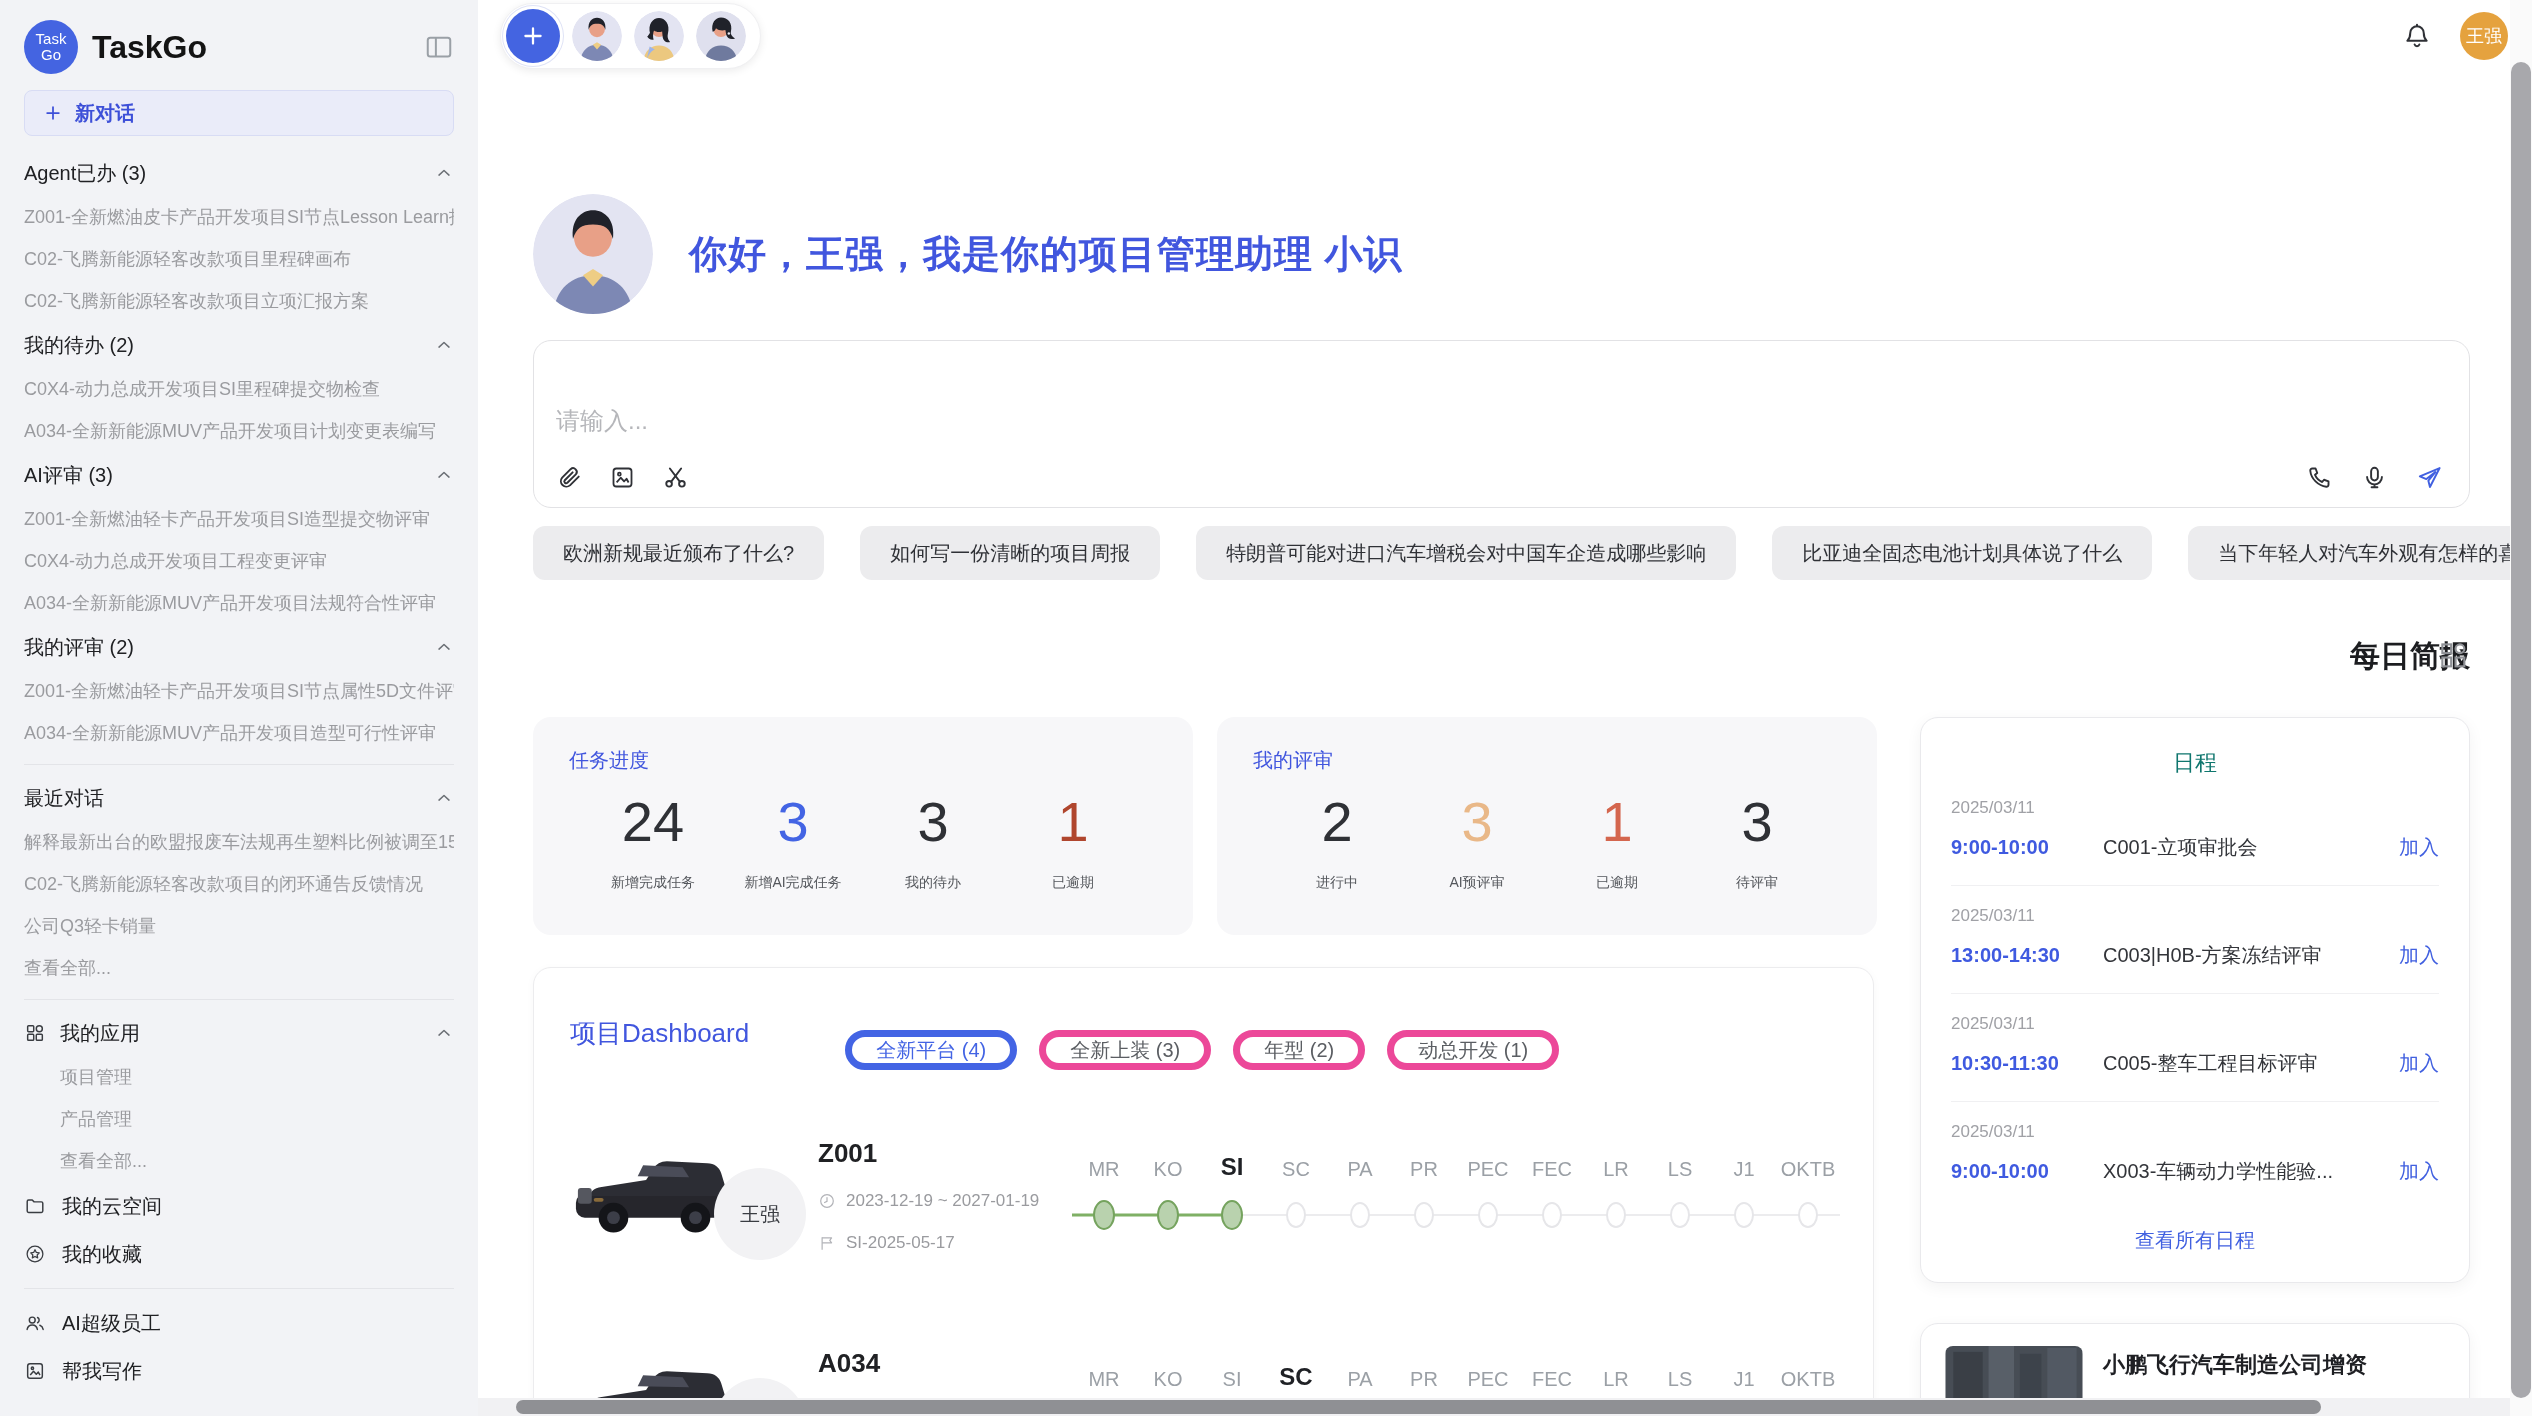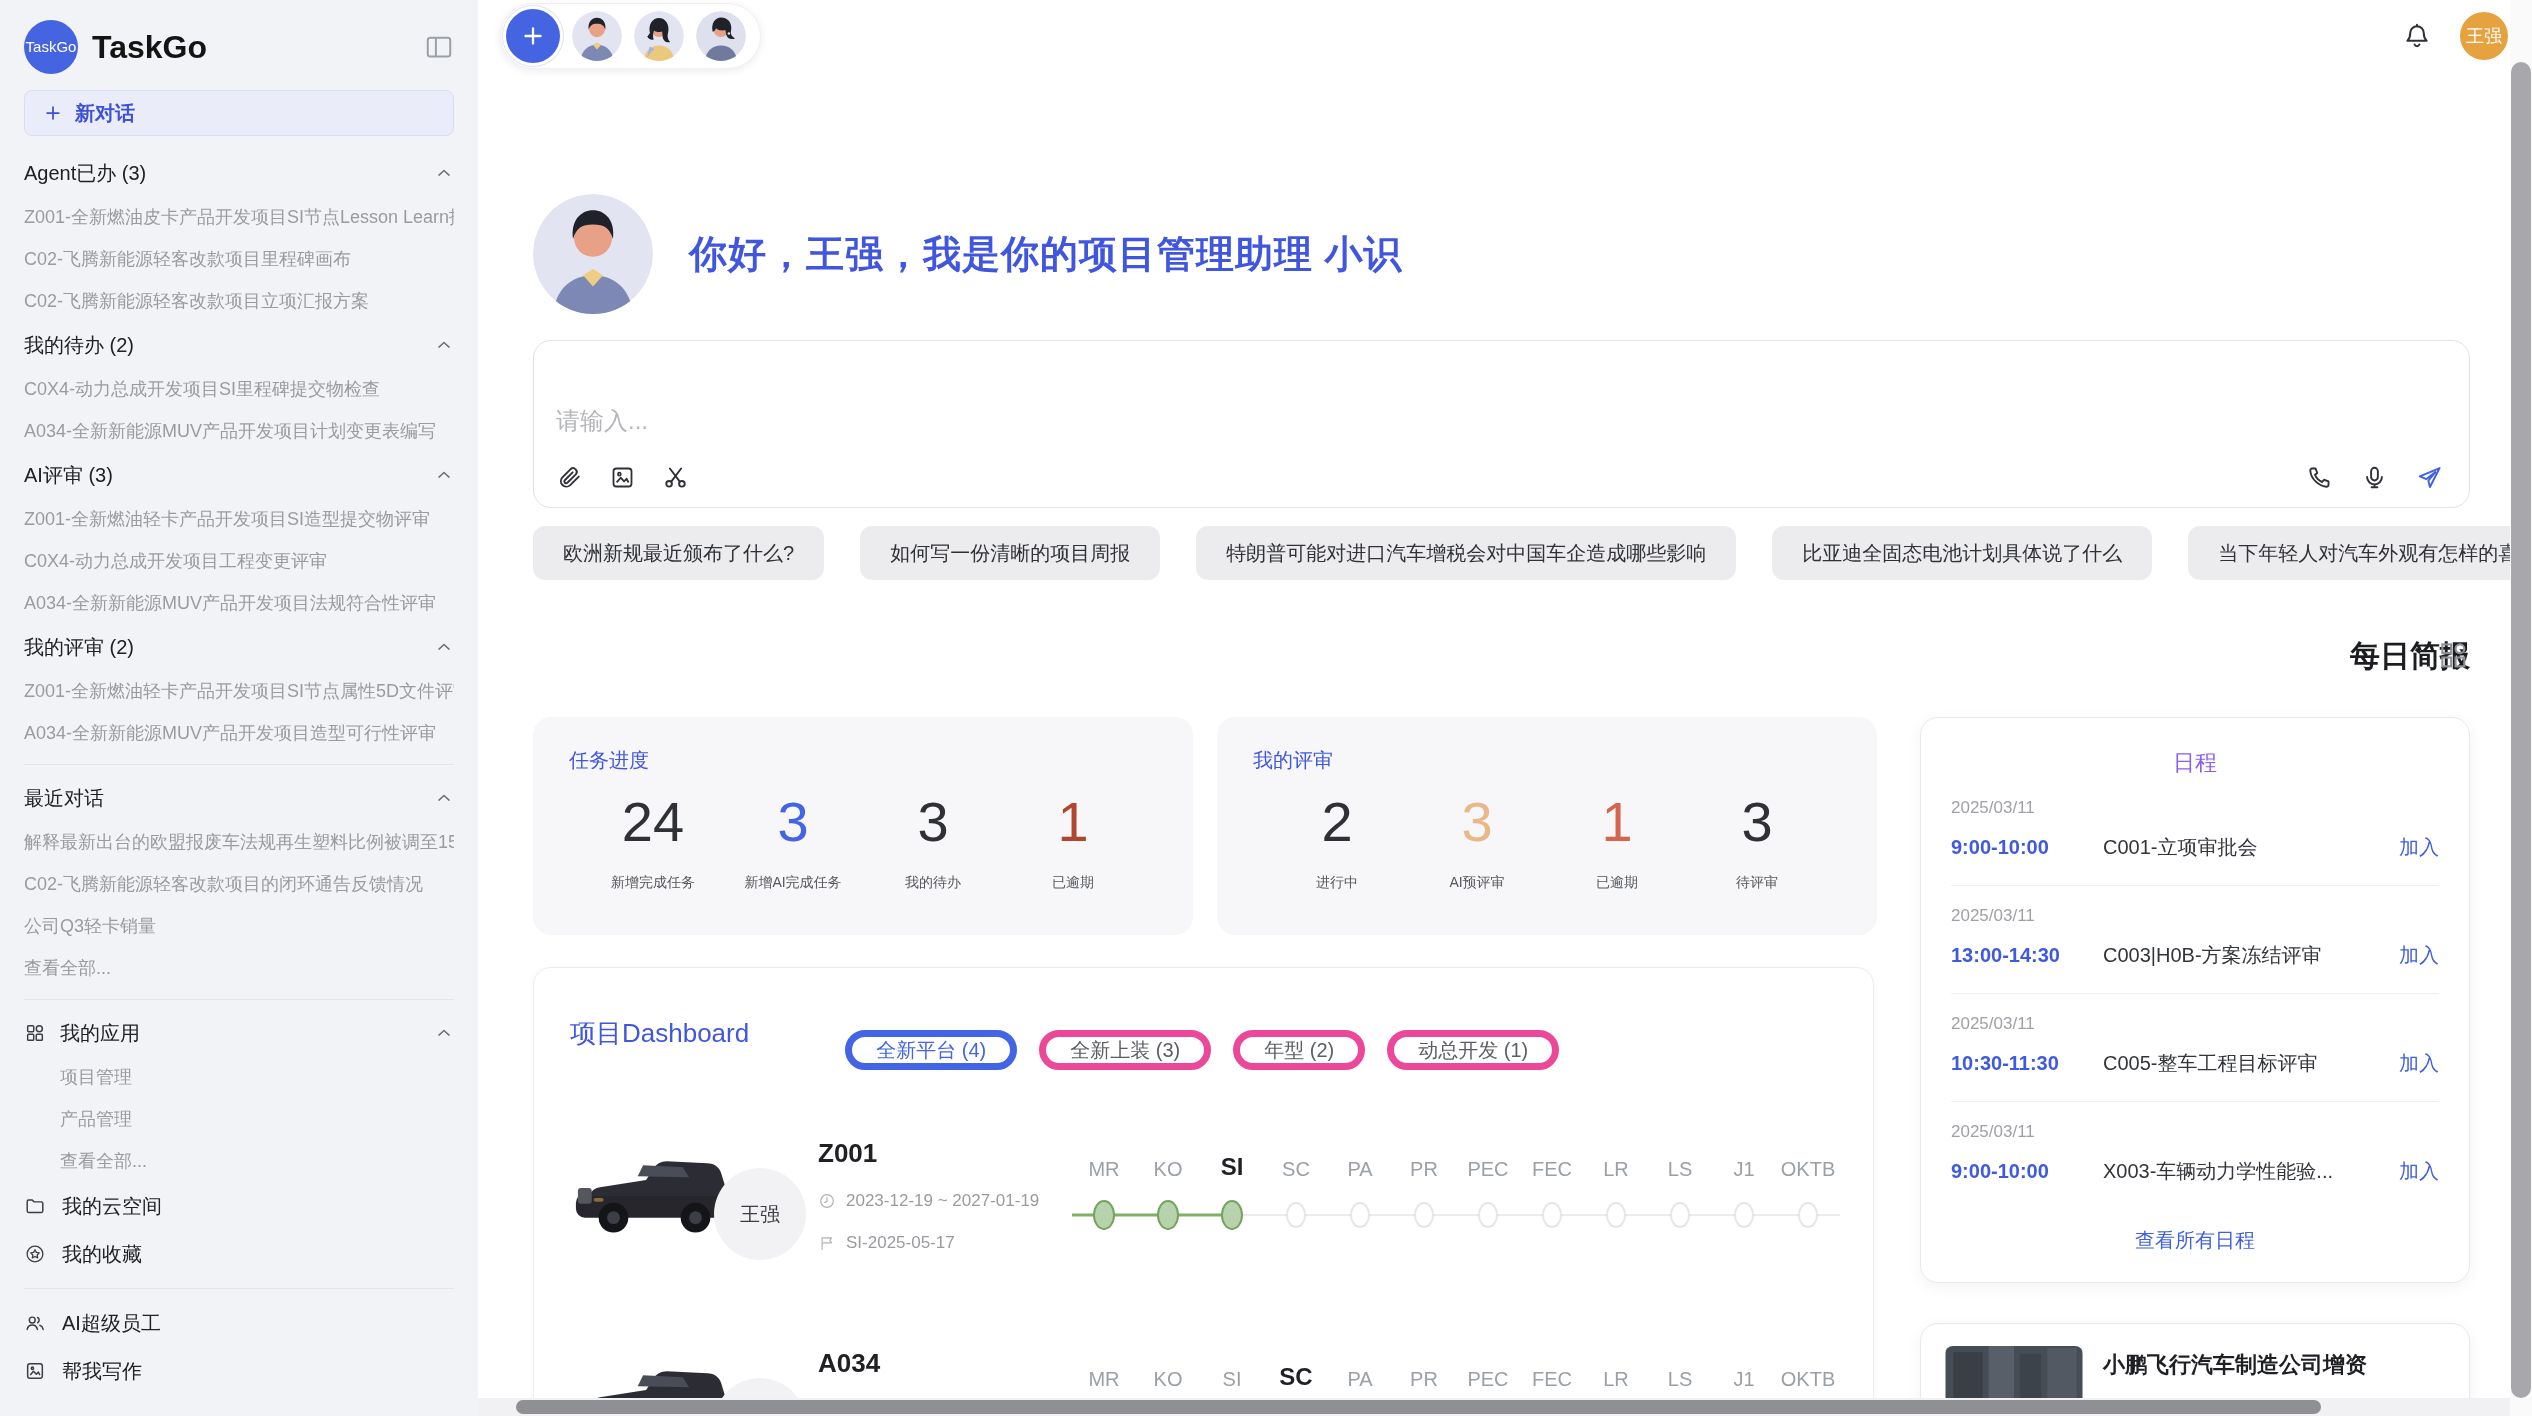--- a/index.html
+++ b/index.html
@@ -4,21 +4,21 @@
 <style>
   * { margin:0; padding:0; box-sizing:border-box; }
   html,body { width:2532px; height:1416px; overflow:hidden; }
   body { font-family:"Liberation Sans","DejaVu Sans",sans-serif; background:#fff; color:#1f1f1f; display:flex; }
   .ic { display:inline-flex; align-items:center; justify-content:center; flex:none; }
   .ic svg { width:100%; height:100%; }
 
   
   .sidebar { width:478px; height:100%; background:#f2f3f6; padding:16px 24px 0; display:flex; flex-direction:column; flex:none; overflow:hidden; }
   .side-head { display:flex; align-items:center; height:62px; }
-  .logo { width:54px; height:54px; border-radius:50%; background:#4464e1; color:#fff; display:flex; flex-direction:row; align-items:center; justify-content:center; font-size:15px; line-height:16px; font-weight:500; }
+  .logo { width:54px; height:54px; border-radius:50%; background:#4464e1; color:#fff; display:flex; flex-direction:column; align-items:center; justify-content:center; font-size:15px; line-height:16px; font-weight:500; }
   .app-title { font-size:32px; font-weight:700; color:#141414; margin-left:14px; }
   .collapse { margin-left:auto; width:30px; height:30px; color:#9aa0a6; cursor:pointer; }
   .new-chat { margin-top:12px; height:46px; border-radius:8px; background:#eaecf9; border:1px solid #d8dcf4; color:#3d50d8; font-size:20px; font-weight:600; display:flex; align-items:center; justify-content:flex-start; padding-left:18px; gap:12px; cursor:pointer; }
   .new-chat .ic { width:20px; height:20px; }
   .side-body { margin-top:14px; flex:1; overflow:hidden; }
   .sec-head { height:46px; display:flex; align-items:center; justify-content:space-between; font-size:20px; font-weight:500; color:#202124; }
   .sec-head .chev { width:20px; height:20px; color:#6b6f75; }
   .sec-head .left { display:flex; align-items:center; gap:14px; }
   .sec-head .sec-ic { width:22px; height:22px; color:#3a3d42; }
   .sec-item { height:42px; line-height:42px; font-size:18px; color:#9a9b9f; white-space:nowrap; overflow:hidden; cursor:pointer; }
@@ -93,21 +93,21 @@
   .tl-label.current { font-size:24px; font-weight:700; color:#1f2125; }
   .tl-nodes { position:relative; height:40px; }
   .tl-seg { position:absolute; top:50%; transform:translateY(-50%); height:3px; }
   .tl-seg.l { left:0; width:50%; } .tl-seg.r { left:50%; width:50%; }
   .tl-node { position:absolute; left:50%; top:50%; transform:translate(-50%,-50%); border-radius:50%; z-index:2; }
   .tl-node.done { width:22px; height:30px; background:#b9d2ae; border:2px solid #75a35e; }
   .tl-node.pend { width:20px; height:26px; background:#fff; border:2px solid #e6e6e9; }
   .tl-node.alert { width:22px; height:30px; background:#ececee; border:2px solid #df674b; }
 
   .sched-card { background:#fff; border:1px solid #e9e9ec; border-radius:18px; box-shadow:0 4px 16px rgba(0,0,0,.05); padding:24px 30px 20px; height:566px; }
-  .sched-title { text-align:center; color:#8b5cf6; font-size:22px; margin-top:6px; }
+  .sched-title { text-align:center; color:#0f766e; font-size:22px; margin-top:6px; }
   .sched-item { padding:20px 0 24px; border-bottom:1px solid #f0f0f2; }
   .sched-item:last-of-type { border-bottom:none; }
   .s-date { font-size:17px; color:#a0a1a6; }
   .s-row { margin-top:16px; display:flex; align-items:center; }
   .s-time { width:152px; flex:none; font-size:20px; font-weight:600; color:#3f5ae0; }
   .s-name { flex:1; font-size:20px; color:#33353a; white-space:nowrap; overflow:hidden; }
   .s-join { font-size:20px; color:#4160e0; text-decoration:none; margin-left:12px; }
   .sched-viewall { display:block; margin-top:18px; text-align:center; font-size:20px; color:#4160e0; text-decoration:none; }
 
   .news-card { margin-top:40px; border:1px solid #e9e9ec; border-radius:18px; box-shadow:0 4px 16px rgba(0,0,0,.05); padding:22px 24px; display:flex; gap:20px; height:220px; background:#fff; }

